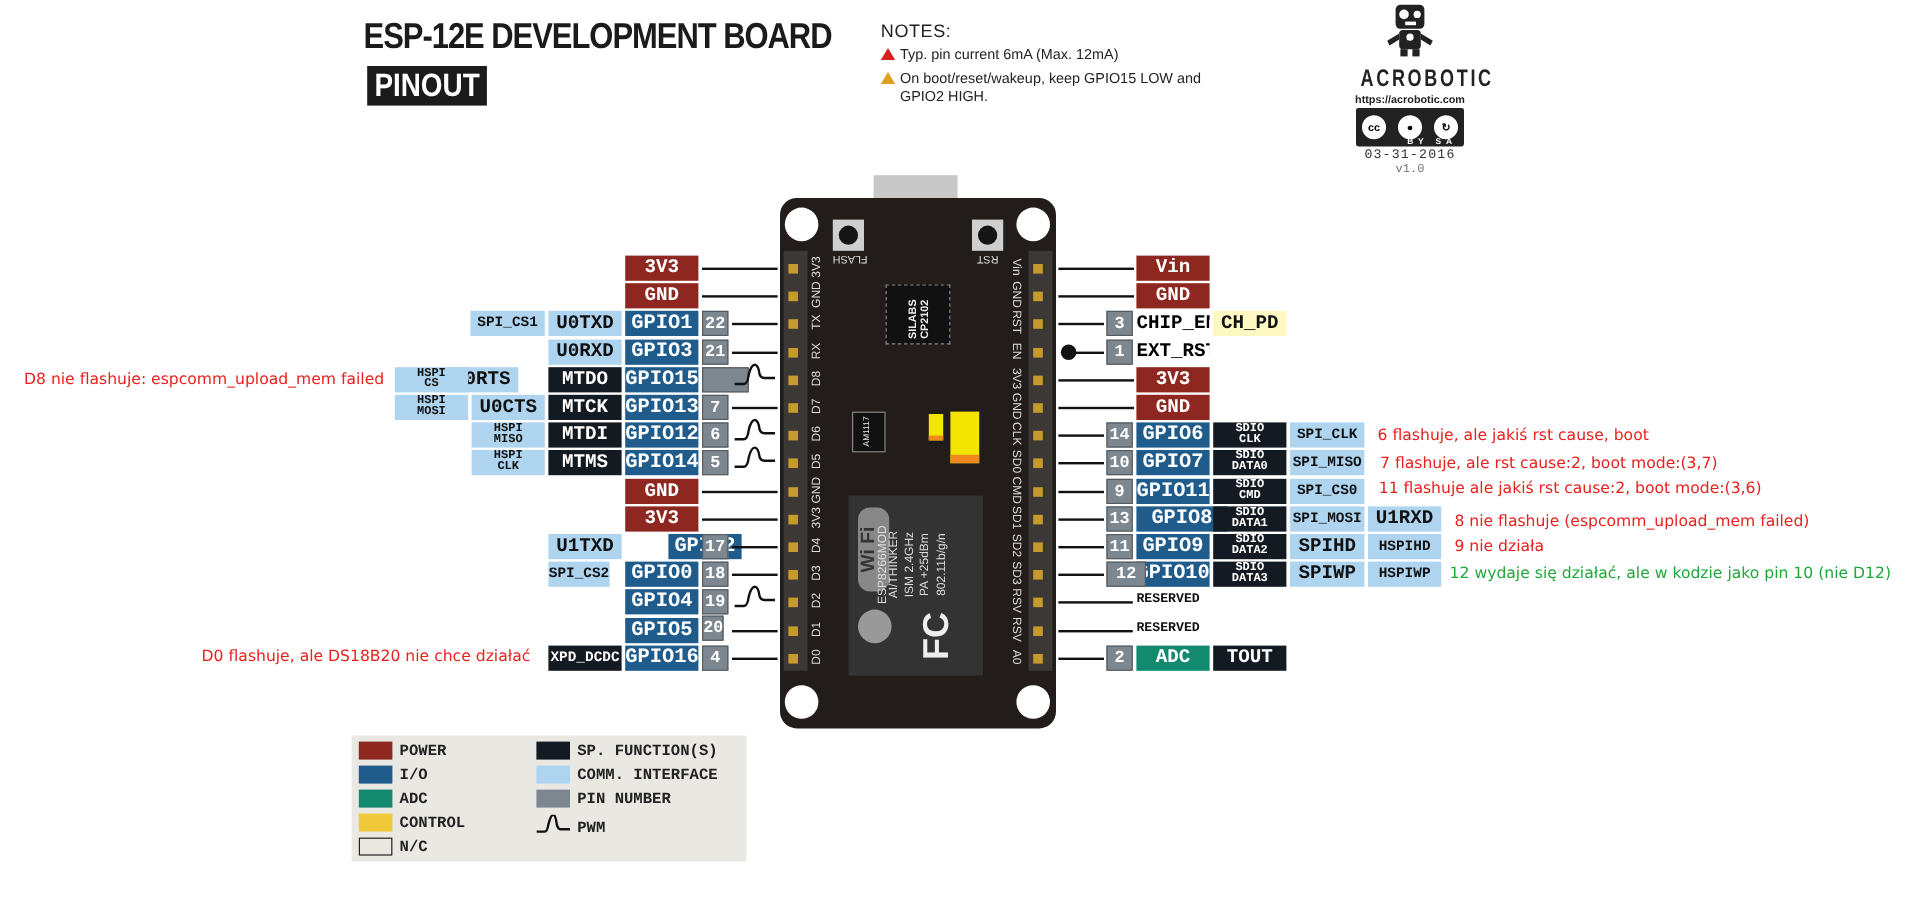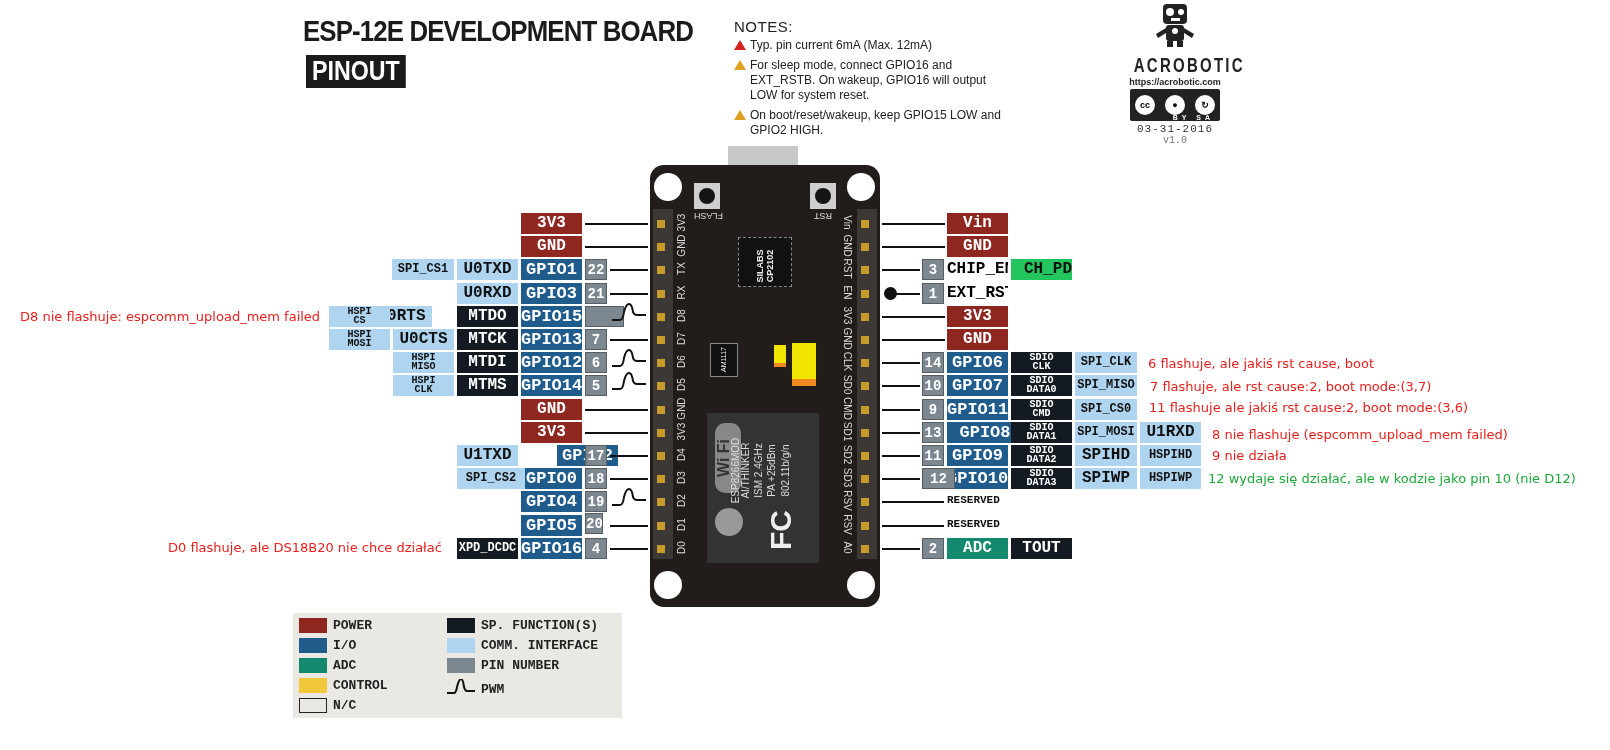--- a/index.html
+++ b/index.html
@@ -20,21 +20,21 @@
   .cc{margin:2px auto;width:90px;height:32px;background:#222;border-radius:2px;display:flex;align-items:center;justify-content:space-around;position:relative;}
   .cc .circ{width:20px;height:20px;border-radius:50%;background:#fff;border:2px solid #222;font-size:9px;font-weight:bold;display:flex;align-items:center;justify-content:center;}
   .cc .lbl{position:absolute;bottom:0;right:6px;font-size:7px;color:#fff;font-weight:bold;letter-spacing:4px;}
   
   .box{position:absolute;height:21px;line-height:21px;font-family:"Liberation Mono","DejaVu Sans Mono",monospace;font-weight:bold;text-align:center;box-sizing:border-box;white-space:nowrap;overflow:hidden;}
   .power{background:#8e2720;color:#fff;font-size:16px;}
   .io{background:#1f5c8b;color:#fff;font-size:17px;}
   .pinnum{background:#7d8790;color:#fff;font-size:14px;border:1px solid #555d63;}
   .spf{background:#141a22;color:#fff;font-size:16px;}
   .comm{background:#aed4ef;color:#111;font-size:16px;}
-  .ctrl{background:#22c55e;color:#111;font-size:12px;text-align:right;}
+  .ctrl{background:#fef9c3;color:#111;font-size:12px;}
   .adc{background:#138a6e;color:#fff;font-size:16px;}
   .small2{font-size:10px;line-height:9px;padding-top:1px;}
   .smalltxt{font-size:12px;}
   .wire{position:absolute;height:2px;background:#111;}
   .pwm{position:absolute;width:34px;height:24px;}
   .anno{position:absolute;font-family:"DejaVu Sans",sans-serif;font-size:13px;color:#e8201e;white-space:nowrap;}
   .anno.green{color:#1ea83a;}
   .reserved{position:absolute;font-family:"Liberation Mono",monospace;font-weight:bold;font-size:11px;color:#111;}
   
   .board{left:650px;top:165px;width:230px;height:442px;background:#221d1a;border-radius:14px;}
@@ -56,21 +56,20 @@
 </style>
 </head>
 <body>
 
 <div class="abs title">ESP-12E DEVELOPMENT BOARD</div>
 <div class="abs subtitle">PINOUT</div>
 
 <div class="abs notes">
   <div class="notes-h">NOTES:</div>
   <div class="note"><span class="tri red"></span><span>Typ. pin current 6mA (Max. 12mA)</span></div>
-  <div class="note"><span class="tri"></span><span>For sleep mode, connect GPIO16 and EXT_RSTB. On wakeup, GPIO16 will output LOW for system reset.</span></div>
   <div class="note"><span class="tri"></span><span>On boot/reset/wakeup, keep GPIO15 LOW and GPIO2 HIGH.</span></div>
 </div>
 
 <div class="abs logo">
   <svg width="50" height="50" viewBox="0 0 50 50">
     <rect x="13" y="4" width="24" height="20" rx="4" fill="#222"></rect>
     <circle cx="20" cy="12" r="4" fill="#fff"></circle>
       <circle cx="31" cy="12" r="3" fill="#fff"></circle>
     <rect x="21" y="18" width="9" height="3" fill="#fff"></rect>
     <rect x="16" y="25" width="18" height="16" rx="3" fill="#222"></rect>
@@ -243,21 +242,21 @@
     <div class="wire" style="left: 585px; top: 408.6px; width: 63px;"></div>
     <div class="box power" style="left: 521px; top: 421.8px; width: 61px;">3V3</div>
     <div class="wire" style="left: 585px; top: 431.8px; width: 63px;"></div>
     <div class="box io" style="left: 521px; top: 445px; width: 61px; margin-left: 36px;">GPIO2</div>
     <div class="box pinnum" style="left: 585px; top: 445px; width: 22px;">17</div>
     <div class="wire" style="left: 610px; top: 455px; width: 38px;"></div>
     <div class="box comm" style="left: 457px; top: 445px; width: 61px;">U1TXD</div>
     <div class="box io" style="left: 521px; top: 468.2px; width: 61px;">GPIO0</div>
     <div class="box pinnum" style="left: 585px; top: 468.2px; width: 22px;">18</div>
     <div class="wire" style="left: 610px; top: 478.2px; width: 38px;"></div>
-    <div class="box comm smalltxt" style="left: 457px; top: 468.2px; width: 68px;">SPI_CS2</div>
+    <div class="box comm smalltxt" style="left: 457px; top: 468.2px; width: 51px;">SPI_CS2</div>
     <div class="box io" style="left: 521px; top: 491.4px; width: 61px;">GPIO4</div>
     <div class="box pinnum" style="left: 585px; top: 491.4px; width: 22px;">19</div>
     <div class="pwm" style="left: 612px; top: 487.4px;"><svg viewBox="0 0 34 24" width="34" height="24">
         <path d="M0 18 H8 Q11 18 12 10 Q14 2 17 2 Q20 2 21 10 Q22 13 25 13 H34" fill="none" stroke="#111" stroke-width="2"></path>
       </svg></div>
     <div class="box io" style="left: 521px; top: 514.6px; width: 61px;">GPIO5</div>
     <div class="box pinnum" style="left: 585px; top: 513px; width: 18px;">20</div>
     <div class="wire" style="left: 610px; top: 524.6px; width: 38px;"></div>
     <div class="box io" style="left: 521px; top: 537.8px; width: 61px;">GPIO16</div>
     <div class="box pinnum" style="left: 585px; top: 537.8px; width: 22px;">4</div>

